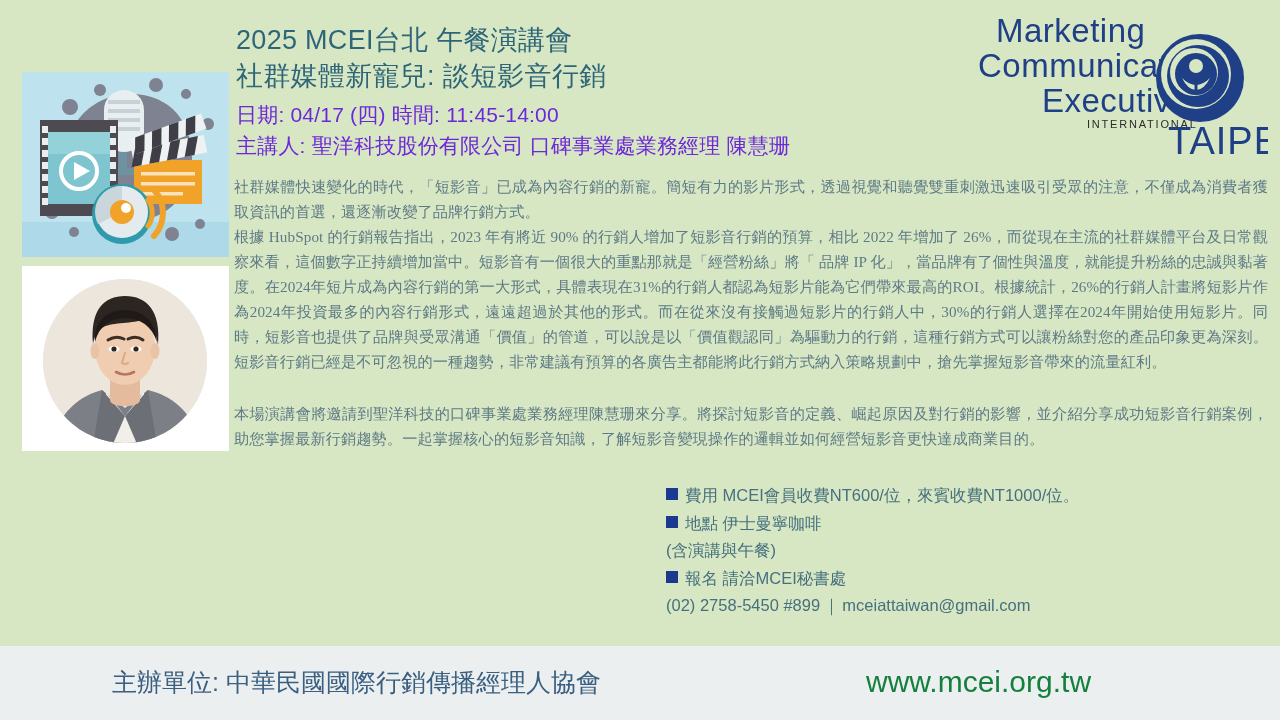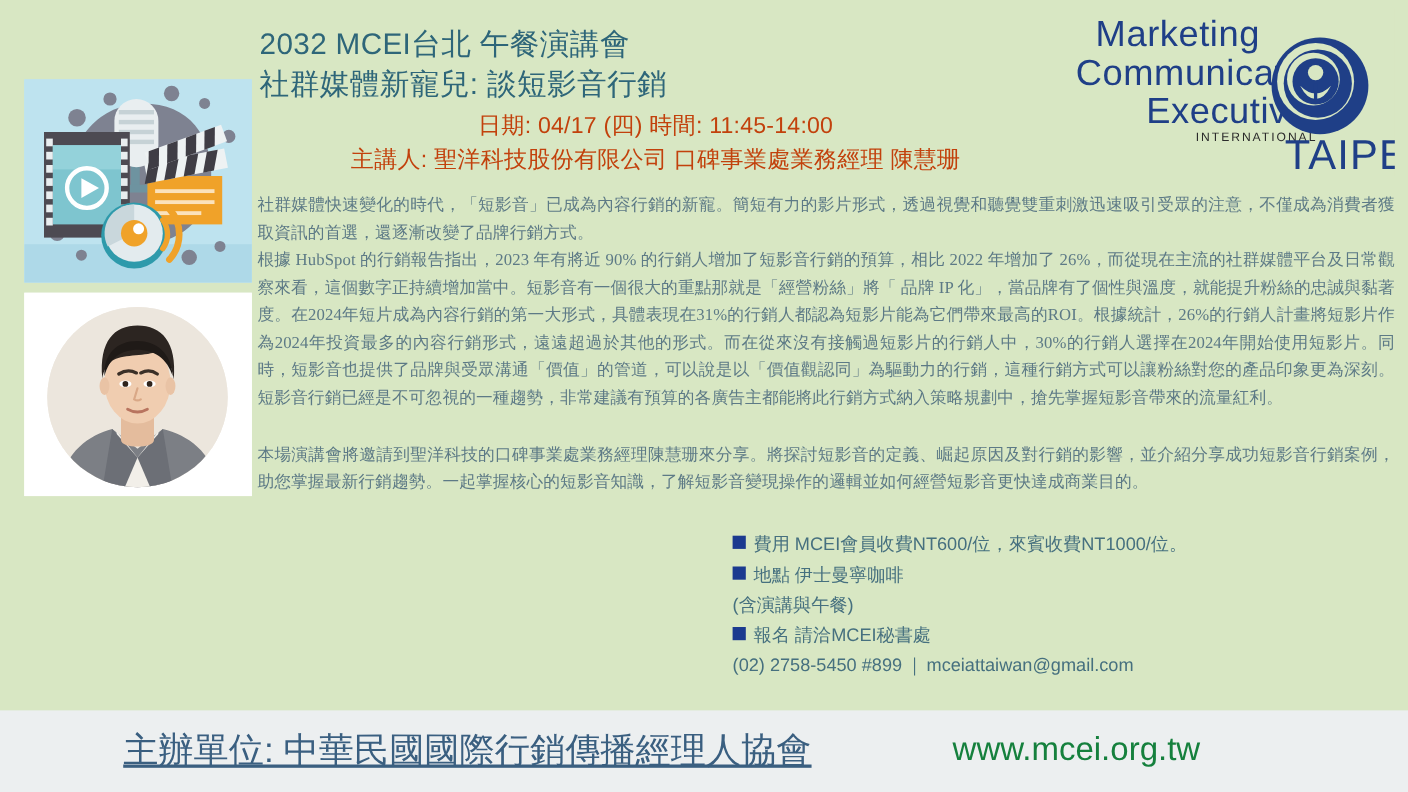--- a/index.html
+++ b/index.html
@@ -74,26 +74,25 @@
     width: 720px;
   }
   .title-line {
     color: #2e6679;
     font-size: 27px;
     line-height: 36px;
     letter-spacing: 0.3px;
     white-space: nowrap;
   }
   .meta-line {
-    color: #c2410c;
+    color: #6d28d9;
     font-size: 21px;
     line-height: 31px;
     letter-spacing: 0.2px;
     white-space: nowrap;
-    text-align: center;
   }
   .meta-line.first { margin-top: 5px; }
 
   
   .body-col {
     position: absolute;
     left: 234px;
     top: 174px;
     width: 1034px;
     font-family: Liberation Serif, serif;
@@ -137,24 +136,23 @@
     top: 646px;
     width: 1280px;
     height: 74px;
     background: #eceff0;
   }
   .footer-org {
     position: absolute;
     left: 112px;
     top: 16px;
     color: #3a5f80;
-    font-size: 32px;
+    font-size: 25px;
     line-height: 40px;
     white-space: nowrap;
-    text-decoration: underline;
   }
   .footer-url {
     position: absolute;
     left: 866px;
     top: 14px;
     color: #15803d;
     font-size: 30px;
     line-height: 44px;
     white-space: nowrap;
   }
@@ -314,21 +312,21 @@
 
         <circle cx="224" cy="58" r="7" fill="#d8e7c3"></circle>
         <path d="M210 70 q14 14 28 0 q-6 12 -14 12 q-8 0 -14 -12 Z" fill="#d8e7c3"></path>
         <path d="M224 68 l0 14" stroke="#1f3f87" stroke-width="3"></path>
       </g>
       <text x="196" y="146" fill="#1f3f87" font-size="38" letter-spacing="1" font-family="'Liberation Sans', sans-serif">TAIPEI</text>
     </svg>
   </div>
 
   <div class="headings">
-    <div class="title-line">2032 MCEI台北 午餐演講會</div>
+    <div class="title-line">2025 MCEI台北 午餐演講會</div>
     <div class="title-line">社群媒體新寵兒: 談短影音行銷</div>
     <div class="meta-line first">日期: 04/17 (四)  時間: 11:45-14:00</div>
     <div class="meta-line">主講人: 聖洋科技股份有限公司 口碑事業處業務經理 陳慧珊</div>
   </div>
 
   <div class="body-col">
     <p class="para p1">社群媒體快速變化的時代，「短影音」已成為內容行銷的新寵。簡短有力的影片形式，透過視覺和聽覺雙重刺激迅速吸引受眾的注意，不僅成為消費者獲取資訊的首選，還逐漸改變了品牌行銷方式。</p>
     <p class="para p2">根據 HubSpot 的行銷報告指出，2023 年有將近 90% 的行銷人增加了短影音行銷的預算，相比 2022 年增加了 26%，而從現在主流的社群媒體平台及日常觀察來看，這個數字正持續增加當中。短影音有一個很大的重點那就是「經營粉絲」將「 品牌 IP 化」，當品牌有了個性與溫度，就能提升粉絲的忠誠與黏著度。在2024年短片成為內容行銷的第一大形式，具體表現在31%的行銷人都認為短影片能為它們帶來最高的ROI。根據統計，26%的行銷人計畫將短影片作為2024年投資最多的內容行銷形式，遠遠超過於其他的形式。而在從來沒有接觸過短影片的行銷人中，30%的行銷人選擇在2024年開始使用短影片。同時，短影音也提供了品牌與受眾溝通「價值」的管道，可以說是以「價值觀認同」為驅動力的行銷，這種行銷方式可以讓粉絲對您的產品印象更為深刻。短影音行銷已經是不可忽視的一種趨勢，非常建議有預算的各廣告主都能將此行銷方式納入策略規劃中，搶先掌握短影音帶來的流量紅利。</p>
     <p class="para p3">本場演講會將邀請到聖洋科技的口碑事業處業務經理陳慧珊來分享。將探討短影音的定義、崛起原因及對行銷的影響，並介紹分享成功短影音行銷案例，助您掌握最新行銷趨勢。一起掌握核心的短影音知識，了解短影音變現操作的邏輯並如何經營短影音更快達成商業目的。</p>
   </div>

